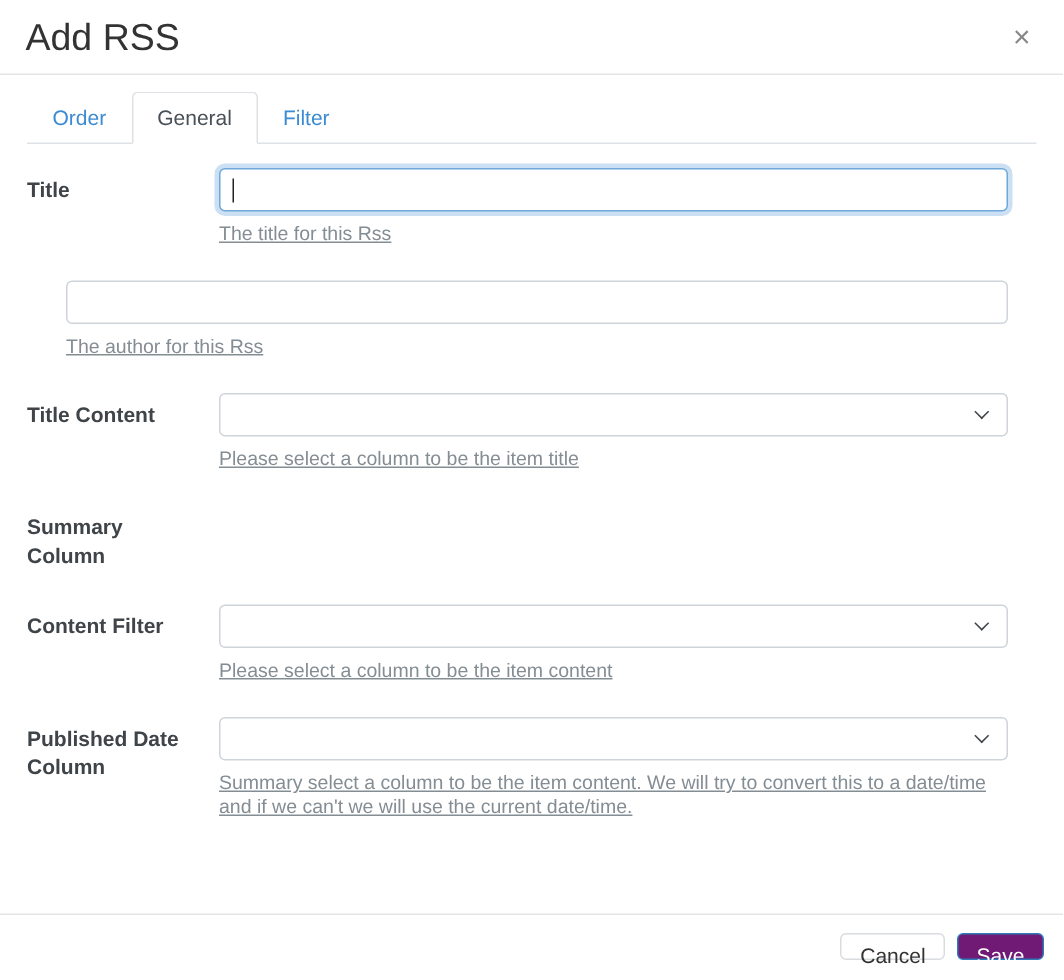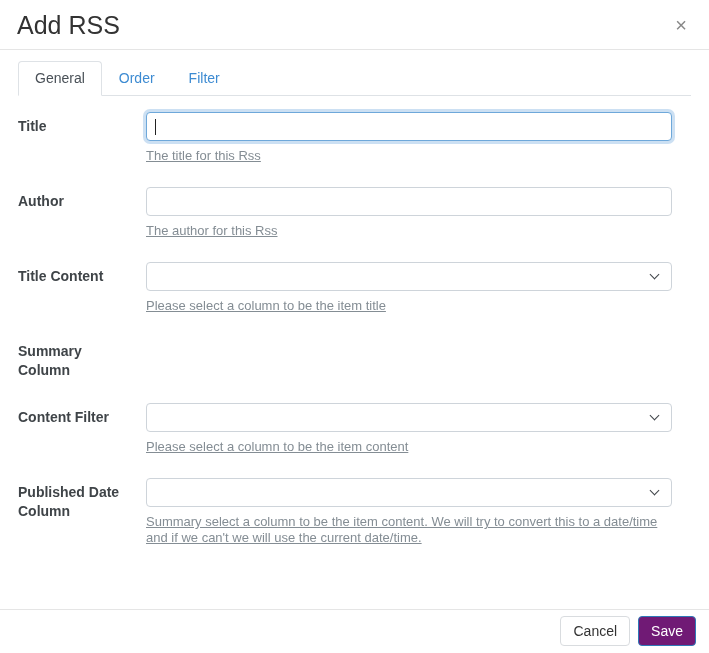--- a/index.html
+++ b/index.html
@@ -80,56 +80,55 @@
   .modal-footer{
     flex:0 0 auto;
     border-top:1px solid #e5e5e5;
     padding:7px 13px 8px;
     display:flex;justify-content:flex-end;align-items:center;gap:8px;
     height:44px;
   }
   .btn{
     font-family:"Liberation Sans",sans-serif;
     font-size:14px;line-height:18px;border-radius:4px;
-    padding:5px 12px;height:30px;cursor:pointer;
+    padding:5px 12px;height:18px;cursor:pointer;
   }
   .btn-cancel{background:#fff;border:1px solid #d9dcdf;color:#333;}
   .btn-save{background:#701a75;border:1px solid #2e79b8;color:#fff;}
 </style>
 </head>
 <body>
 
 <div class="modal">
 
   <div class="modal-header">
     <div class="modal-title">Add RSS</div>
     <button class="close-btn">×</button>
   </div>
 
   <div class="modal-body">
 
     <div class="nav-tabs">
+      <a class="nav-tab">Order</a>
       <a class="nav-tab active">General</a>
-      <a class="nav-tab">Order</a>
       <a class="nav-tab">Filter</a>
     </div>
 
     <div class="form-area">
 
       <div class="form-row">
         <label class="label-col">Title</label>
         <div class="control-col">
           <input type="text" class="text-input focused" value="" style="">
           <span class="caret"></span>
           <div class="help-text">The title for this Rss</div>
         </div>
       </div>
 
       <div class="form-row">
-        <label class="label-col">Author</label>
         <div class="control-col">
           <input type="text" class="text-input" value="" style="">
           <div class="help-text">The author for this Rss</div>
         </div>
       </div>
 
       <div class="form-row">
         <label class="label-col">Title Content</label>
         <div class="control-col">
           <div class="select-wrap">

